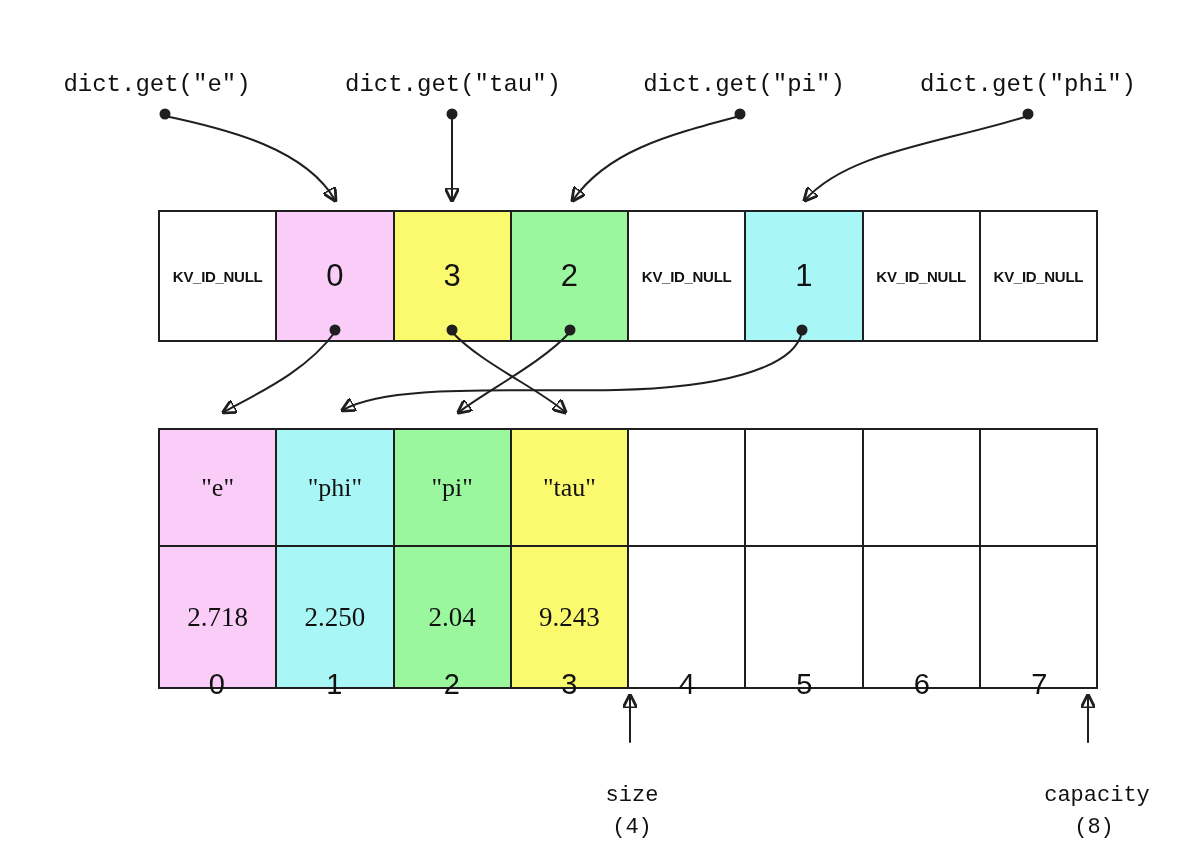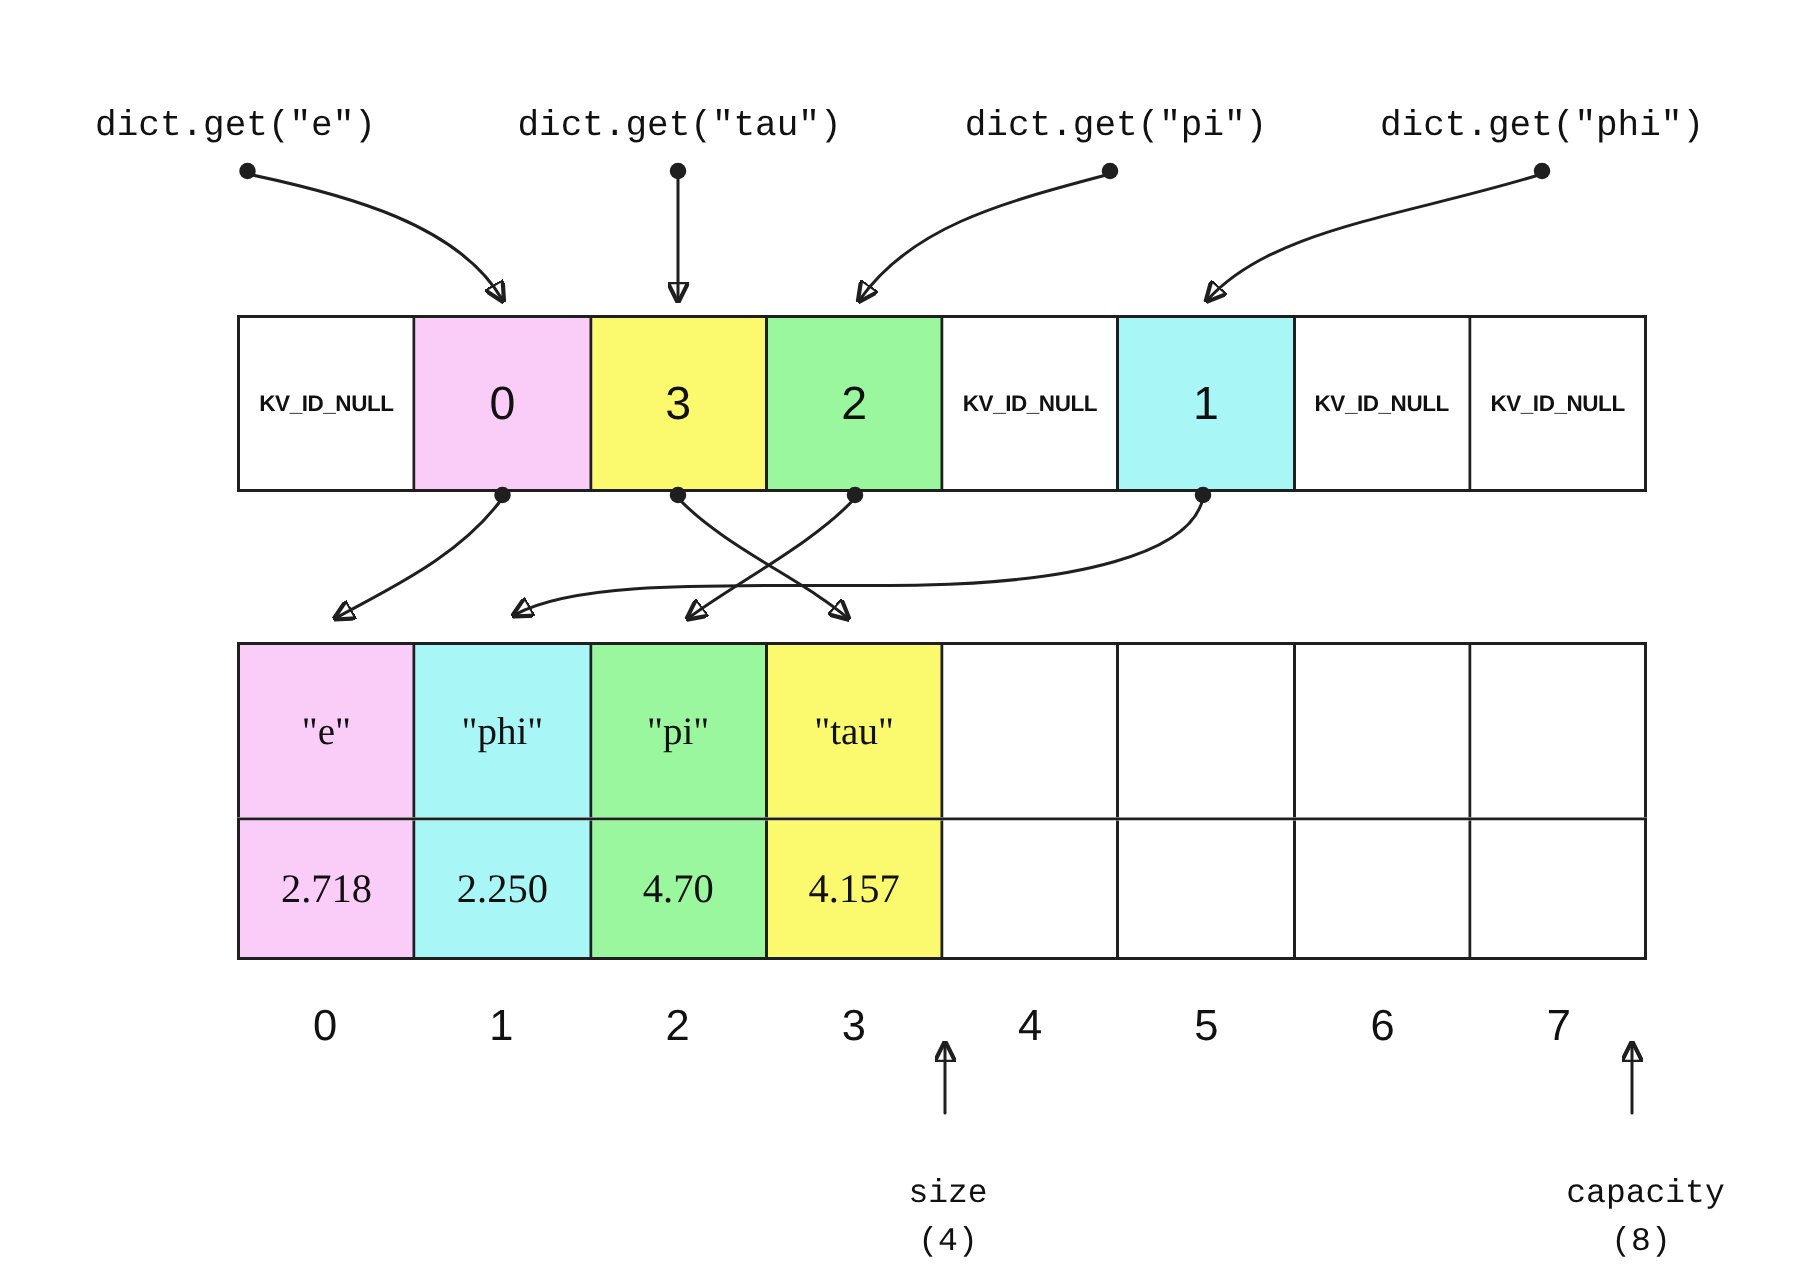--- a/index.html
+++ b/index.html
@@ -26,23 +26,23 @@
   
   .array {
     position: absolute;
     left: 158px;
     width: 940px;
     display: flex;
     box-sizing: border-box;
     border: 2px solid #1f1f1f;
     background: #ffffff;
   }
-  .array.kv   { top: 210px; height: 118px; }
+  .array.kv   { top: 210px; height: 132px; }
   .array.keys { top: 428px; height: 117px; border-bottom: none; }
-  .array.vals { top: 545px; height: 95px; }
+  .array.vals { top: 545px; height: 144px; }
   .cell {
     flex: 1 1 0;
     display: flex;
     align-items: center;
     justify-content: center;
     border-right: 2px solid #1f1f1f;
     box-sizing: border-box;
     overflow: hidden;
   }
   .cell:last-child { border-right: none; }
@@ -136,22 +136,22 @@
     <div class="cell key" style="background: rgb(251, 249, 110);">"tau"</div>
     <div class="cell key" style="background: rgb(255, 255, 255);"></div>
     <div class="cell key" style="background: rgb(255, 255, 255);"></div>
     <div class="cell key" style="background: rgb(255, 255, 255);"></div>
     <div class="cell key" style="background: rgb(255, 255, 255);"></div>
   </div>
 
   <div class="array vals">
     <div class="cell val" style="background: rgb(250, 205, 248);">2.718</div>
     <div class="cell val" style="background: rgb(168, 247, 246);">2.250</div>
-    <div class="cell val" style="background: rgb(155, 247, 158);">4.70</div>
-    <div class="cell val" style="background: rgb(251, 249, 110);">4.157</div>
+    <div class="cell val" style="background: rgb(155, 247, 158);">2.04</div>
+    <div class="cell val" style="background: rgb(251, 249, 110);">9.243</div>
     <div class="cell val" style="background: rgb(255, 255, 255);"></div>
     <div class="cell val" style="background: rgb(255, 255, 255);"></div>
     <div class="cell val" style="background: rgb(255, 255, 255);"></div>
     <div class="cell val" style="background: rgb(255, 255, 255);"></div>
   </div>
 
   <div class="index-row">
     <div class="idx">0</div>
     <div class="idx">1</div>
     <div class="idx">2</div>

